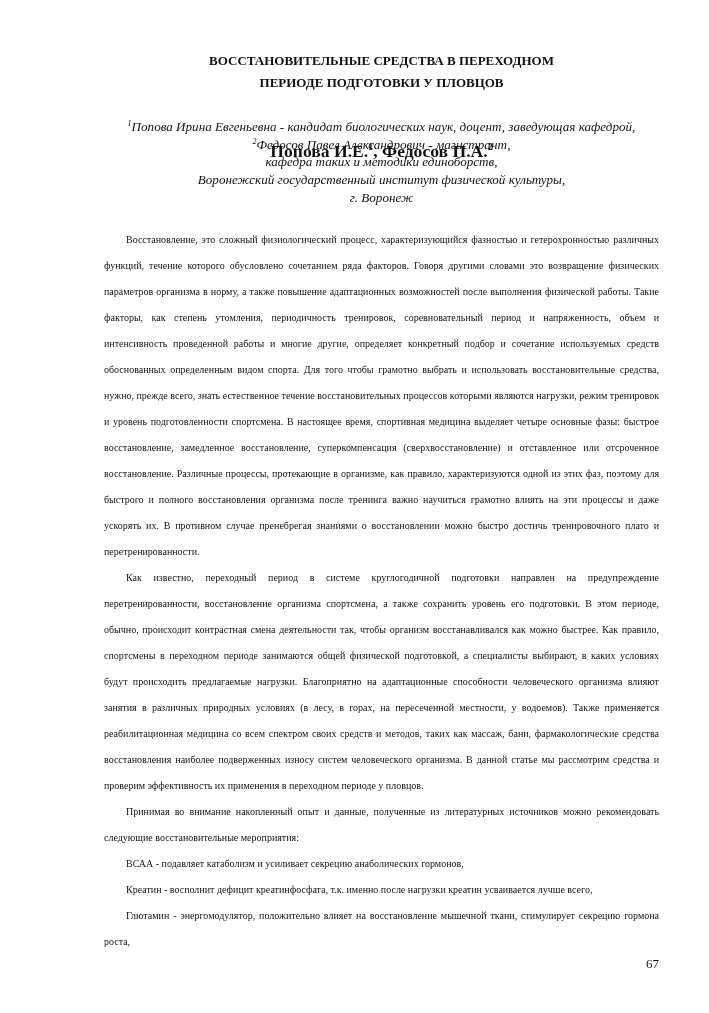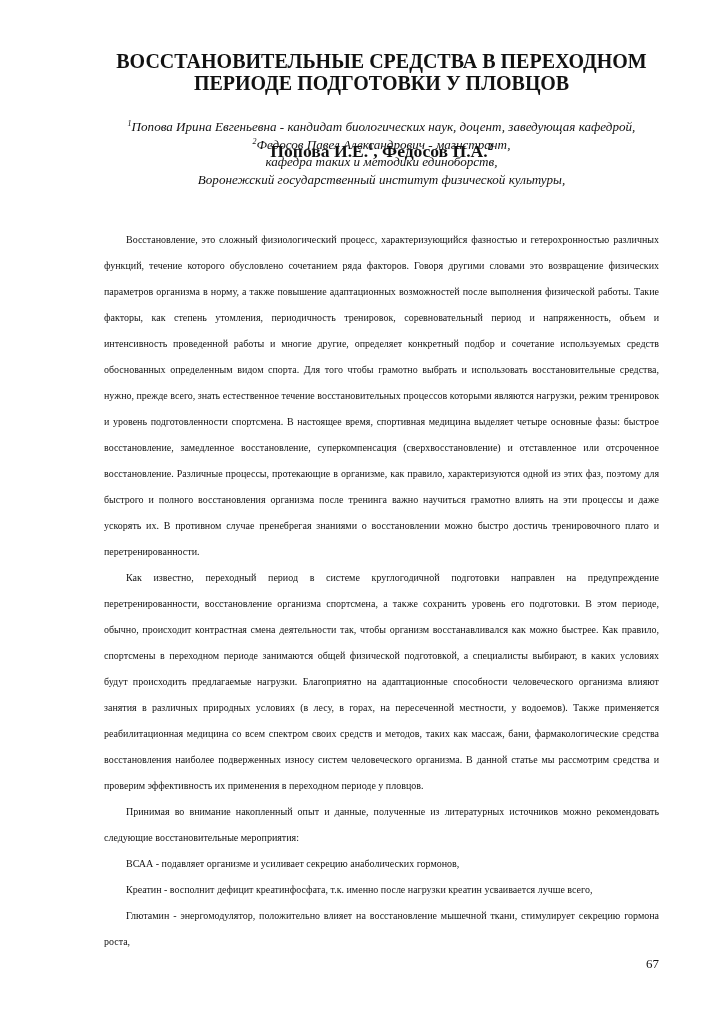--- a/index.html
+++ b/index.html
@@ -3,21 +3,21 @@
   <meta charset="utf-8">
   <style>
     html, body { margin: 0; padding: 0; background: #ffffff; }
     body { width: 709px; height: 1013px; position: relative; overflow: hidden; }
     .page {
       position: absolute; left: 104px; top: 0; width: 555px;
       font-family: "Liberation Serif", serif; color: #111;
     }
     .title {
       position: absolute; left: 0; width: 555px; text-align: center;
-      font-weight: bold; font-size: 20px; line-height: 22px; top: 50px;
+      font-weight: bold; font-size: 13px; line-height: 22px; top: 50px;
     }
     .authors {
       position: absolute; left: 0; width: 555px; text-align: center;
       font-weight: bold; font-size: 17.6px; line-height: 22px; top: 92px; margin-top: 48px;
     }
     sup { font-size: 10px; vertical-align: 7px; line-height: 0; }
     .aff {
       position: absolute; left: 0; width: 555px; top: 118px;
       text-align: center; font-style: italic; font-size: 13.1px; line-height: 17.7px;
     }
@@ -43,25 +43,26 @@
 
   <div class="authors">
     <span>Попова И.Е.</span><sup>1</sup><span>, </span><span>Федосов П.А.</span><sup>2</sup>
   </div>
 
   <div class="aff">
     <div><sup>1</sup><span>Попова Ирина Евгеньевна - кандидат биологических наук, доцент, заведующая кафедрой,</span></div>
     <div><sup>2</sup><span>Федосов Павел Александрович - магистрант,</span></div>
     <div><span>кафедра таких и методики единоборств,</span></div>
     <div><span>Воронежский государственный институт физической культуры,</span></div>
+    <div><span>г. Воронеж</span></div>
   </div>
 
   <div class="body">
     <p>Восстановление, это сложный физиологический процесс, характеризующийся фазностью и гетерохронностью различных функций, течение которого обусловлено сочетанием ряда факторов. Говоря другими словами это возвращение физических параметров организма в норму, а также повышение адаптационных возможностей после выполнения физической работы. Такие факторы, как степень утомления, периодичность тренировок, соревновательный период и напряженность, объем и интенсивность проведенной работы и многие другие, определяет конкретный подбор и сочетание используемых средств обоснованных определенным видом спорта. Для того чтобы грамотно выбрать и использовать восстановительные средства, нужно, прежде всего, знать естественное течение восстановительных процессов которыми являются нагрузки, режим тренировок и уровень подготовленности спортсмена. В настоящее время,  спортивная медицина выделяет четыре основные фазы: быстрое восстановление, замедленное восстановление, суперкомпенсация (сверхвосстановление) и отставленное или отсроченное восстановление. Различные процессы, протекающие в организме, как правило, характеризуются одной из этих фаз, поэтому для быстрого и полного восстановления организма после тренинга важно научиться грамотно влиять на эти процессы и даже ускорять их. В противном случае пренебрегая знаниями о восстановлении можно быстро достичь тренировочного плато и перетренированности.</p>
     <p>Как известно, переходный период в системе круглогодичной подготовки направлен на предупреждение перетренированности, восстановление организма спортсмена, а также сохранить уровень его подготовки. В этом периоде, обычно, происходит контрастная смена деятельности так, чтобы организм восстанавливался как можно быстрее. Как правило, спортсмены в переходном периоде занимаются общей физической подготовкой, а специалисты выбирают, в каких условиях будут происходить предлагаемые нагрузки. Благоприятно на адаптационные способности человеческого организма влияют занятия в различных природных условиях (в лесу, в горах, на пересеченной местности, у водоемов). Также применяется реабилитационная медицина со всем спектром своих средств и методов, таких как массаж, бани, фармакологические средства восстановления наиболее подверженных износу систем человеческого организма. В данной статье мы рассмотрим средства и проверим эффективность их применения в переходном периоде у пловцов.</p>
     <p>Принимая во внимание накопленный опыт и данные, полученные из литературных источников можно рекомендовать следующие восстановительные мероприятия:</p>
-    <p>ВСАА - подавляет организме и усиливает секрецию анаболических гормонов,</p>
+    <p>ВСАА - подавляет катаболизм и усиливает секрецию анаболических гормонов,</p>
     <p>Креатин - восполнит дефицит креатинфосфата, т.к. именно после нагрузки креатин усваивается лучше всего,</p>
     <p>Глютамин - энергомодулятор, положительно влияет на восстановление мышечной ткани, стимулирует секрецию гормона роста,</p>
   </div>
 
   <div class="page-number">67</div>
 </div>
 
 </body></html>

